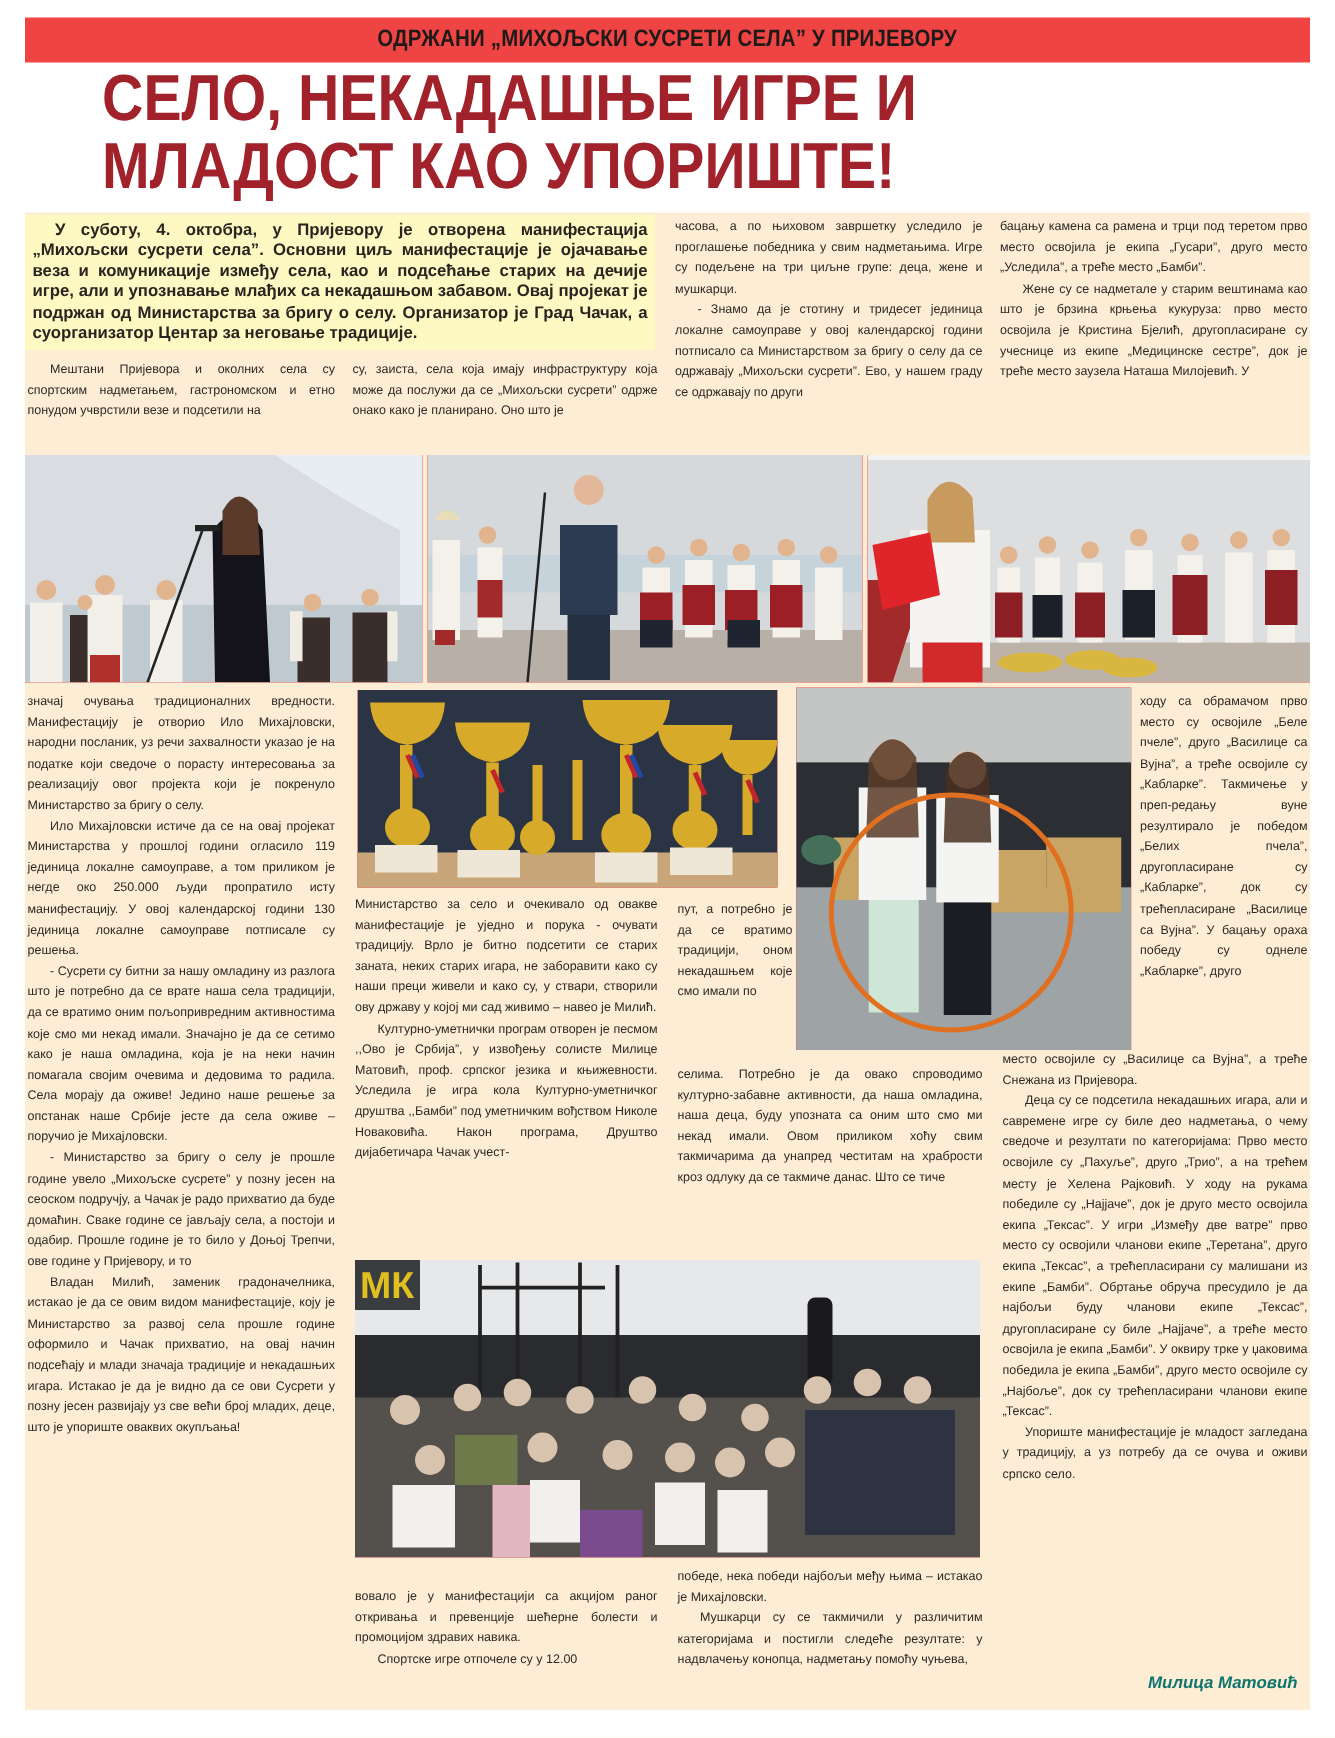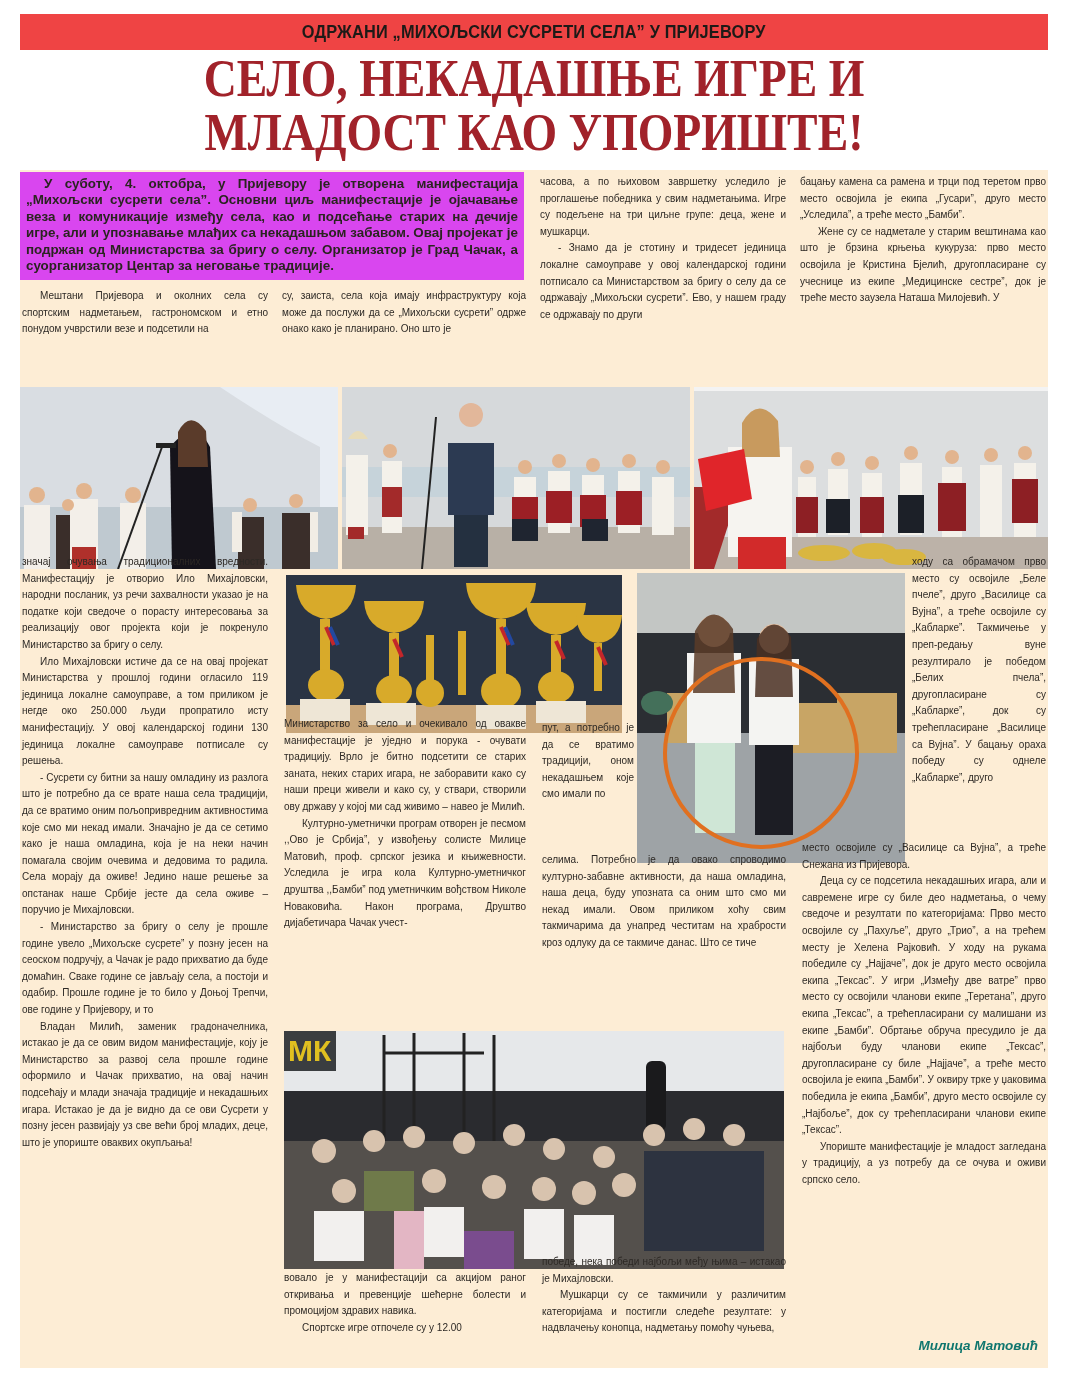--- a/index.html
+++ b/index.html
@@ -9,45 +9,45 @@
   .kicker {
     position: absolute; left: 20px; top: 14px; width: 1028px; height: 36px;
     background: #ef4444; display: flex; align-items: center; justify-content: center;
     font-family: "Liberation Sans", sans-serif; font-weight: bold; font-size: 19px;
     letter-spacing: 0.2px; color: #1d1a17; transform-origin: center;
   }
   .kicker span { display: inline-block; transform: scaleX(0.86); }
 
   .headline {
     position: absolute; left: 20px; top: 52px; width: 1028px; height: 112px;
-    text-align: center; color: #a1222a; font-weight: bold;
-    font-family: Liberation Serif, serif; line-height: 54px; font-size: 52px;
+    text-align: left; color: #a1222a; font-weight: bold;
+    font-family: Liberation Sans, sans-serif; line-height: 54px; font-size: 52px;
   }
   .headline .line { display: block; transform: scaleX(0.88); transform-origin: center; white-space: nowrap; }
 
   .paper {
     position: absolute; left: 20px; top: 170px; width: 1028px; height: 1198px;
     background: #fdedd5;
   }
 
   .col {
     position: absolute; font-size: 10px; line-height: 16.6px;
     text-align: justify; color: #2d2925;
   }
   .col p { text-indent: 18px; }
   .col p.noindent { text-indent: 0; }
 
   .lead {
     position: absolute; left: 20px; top: 172px; width: 504px; height: 108px;
-    background: #d946ef; padding: 4px 6px 0 6px;
+    background: #fef9c3; padding: 4px 6px 0 6px;
     font-weight: bold; font-size: 13.4px; line-height: 16.4px; text-align: justify; color: #2a2420;
   }
   .lead p { text-indent: 18px; }
 
-  .photo { position: absolute; overflow: hidden; background: #ef4444; margin-top: 23px; }
+  .photo { position: absolute; overflow: hidden; background: #ef4444; }
   .photo svg { display: block; width: 100%; height: 100%; }
 
   .byline {
     position: absolute; right: 30px; top: 1338px; font-weight: bold; font-style: italic;
     font-size: 13.5px; color: #0f766e;
   }
 </style>
 </head>
 <body>
 

